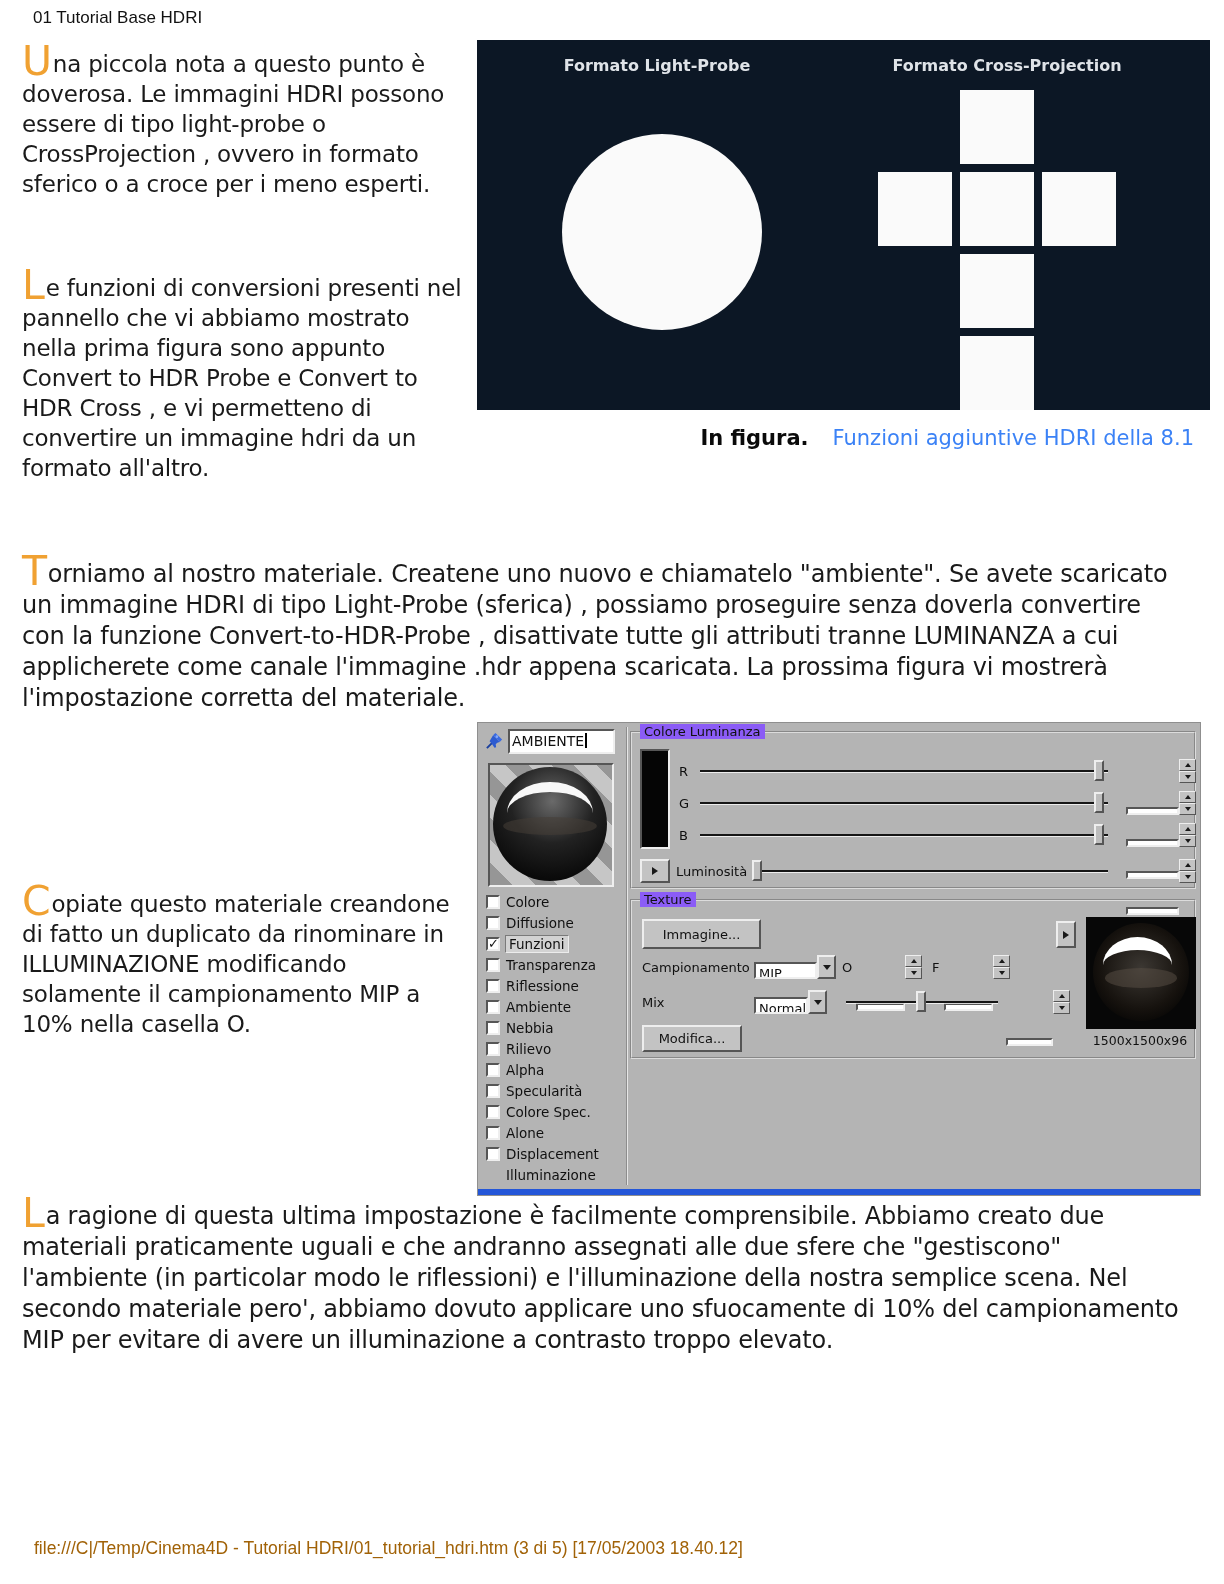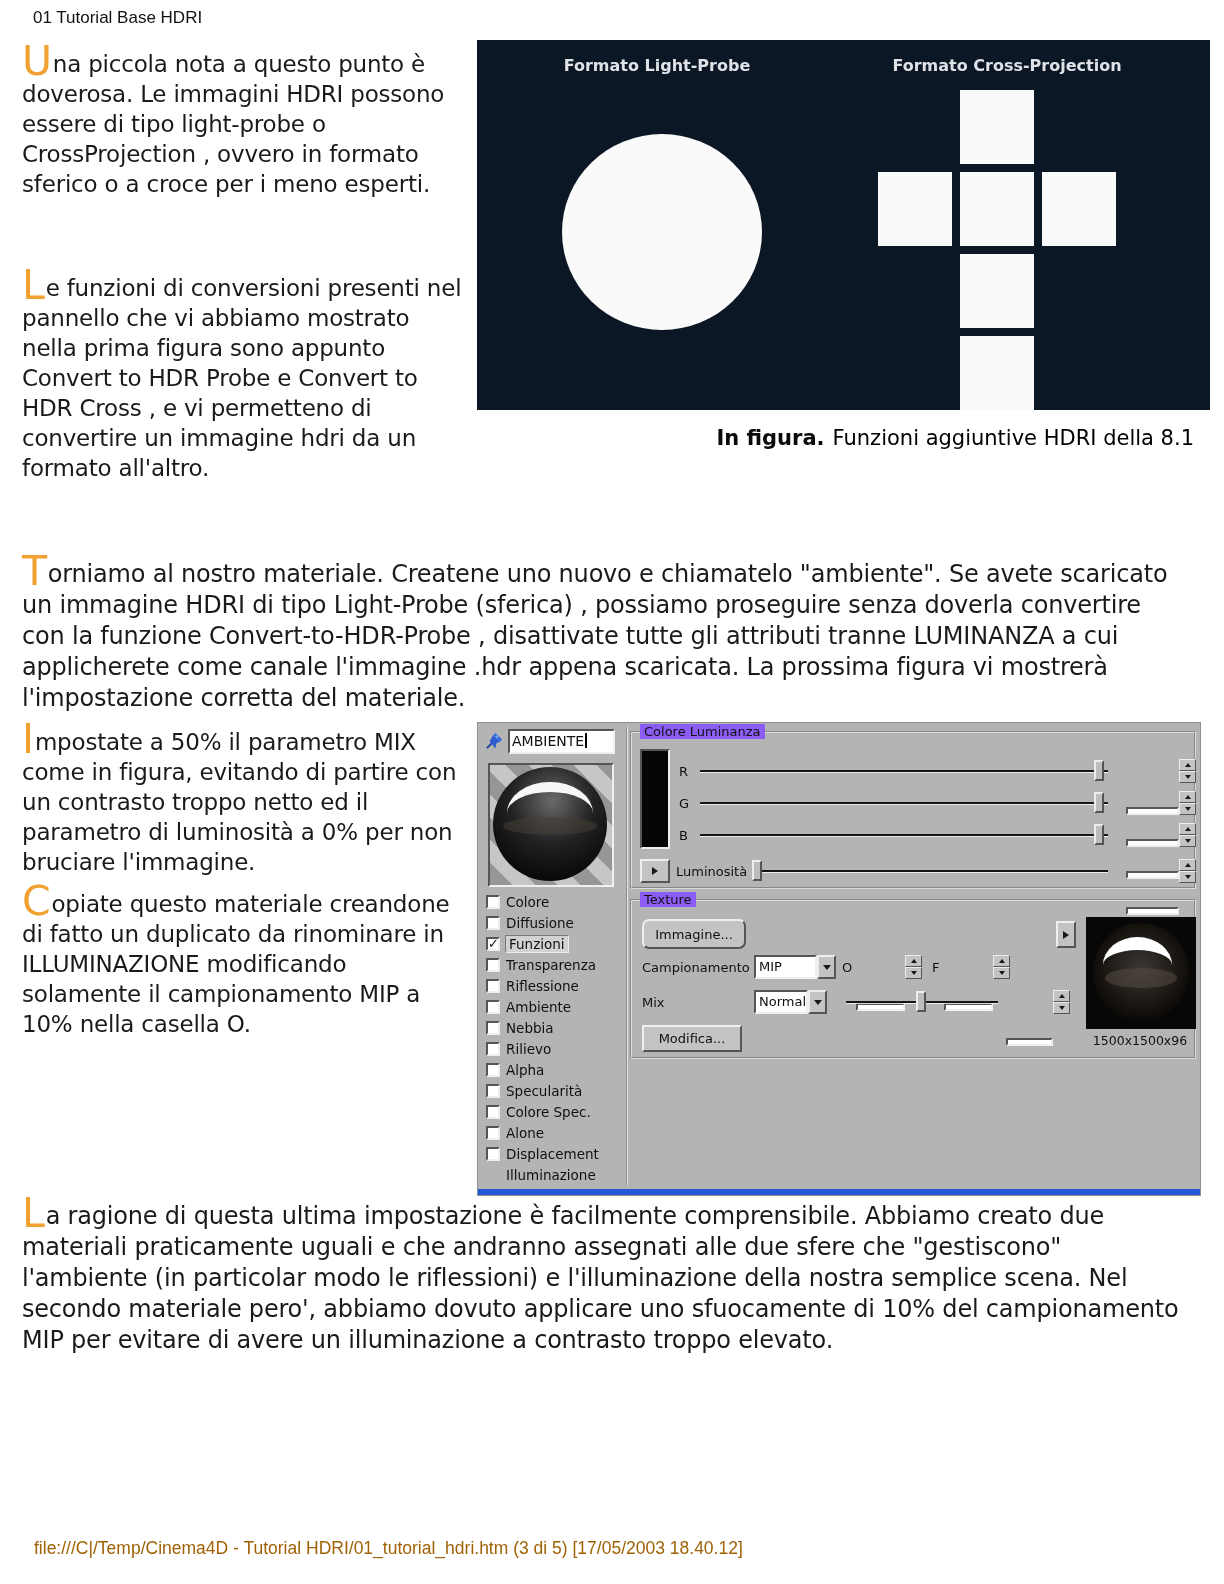--- a/index.html
+++ b/index.html
@@ -14,21 +14,21 @@
   .para.wide{font-size:24px;line-height:31px;}
   .cap{font-size:41px;line-height:28px;color:#F0A132;position:relative;top:3px;padding-right:1px;}
 
   
   .figure{position:absolute;left:477px;top:40px;width:733px;height:370px;background:#0C1725;}
   .fig-label{position:absolute;top:16px;font-size:16px;font-weight:bold;color:#dfe3e8;text-align:center;}
   .probe-circle{position:absolute;left:85px;top:94px;width:200px;height:196px;border-radius:50%;background:#fafafa;}
   .sq{position:absolute;width:74px;height:74px;background:#fafafa;}
   .caption{position:absolute;left:477px;top:426px;width:717px;text-align:right;font-size:21px;}
   .caption b{color:#0a0a0a;}
-  .caption .rest{color:#000000;margin-left:8px;}
+  .caption .rest{color:#3b82f6;margin-left:24px;}
 
   
   .panel{position:absolute;left:477px;top:722px;width:722px;height:472px;background:#b4b4b4;
          border:1px solid #8f8f8f;font-size:13px;color:#101010;}
   .panel *{box-sizing:border-box;}
   .blue-rule{position:absolute;left:0;right:0;bottom:0;height:6px;background:#2356d8;}
   .vdiv{position:absolute;left:148px;top:4px;bottom:10px;width:1px;background:#8d8d8d;
         box-shadow:1px 0 0 #e6e6e6;}
 
   .pin{position:absolute;left:7px;top:8px;width:19px;height:19px;}
@@ -86,21 +86,21 @@
       border-bottom:2px solid #efefef;border-right:2px solid #efefef;
       font-size:13px;padding:2px 3px;white-space:nowrap;overflow:hidden;margin-top:48px;}
   .spin{width:17px;display:flex;flex-direction:column;}
   .spin-btn{flex:1;background:#c3c3c3;border-top:1px solid #eee;border-left:1px solid #eee;
       border-bottom:1px solid #555;border-right:1px solid #555;
       display:flex;align-items:center;justify-content:center;}
 
   .dd{position:absolute;display:flex;height:24px;}
   .dd-text{flex:1;background:#fff;border-top:2px solid #565656;border-left:2px solid #565656;
       border-bottom:2px solid #efefef;border-right:2px solid #efefef;
-      font-size:13px;padding:2px 3px;white-space:nowrap;overflow:hidden;}
+      font-size:13px;padding:2px 3px;white-space:nowrap;overflow:hidden;margin-top:7px;}
   .dd-btn{width:19px;background:#c3c3c3;border-top:2px solid #eee;border-left:2px solid #eee;
       border-bottom:2px solid #555;border-right:2px solid #555;
       display:flex;align-items:center;justify-content:center;}
 
   .tri{display:block;width:0;height:0;}
   .tri.up{border-left:3px solid transparent;border-right:3px solid transparent;border-bottom:4px solid #1a1a1a;}
   .tri.down{border-left:3px solid transparent;border-right:3px solid transparent;border-top:4px solid #1a1a1a;}
   .tri.right{border-top:4px solid transparent;border-bottom:4px solid transparent;border-left:6px solid #1a1a1a;}
   .tri.ddown{border-left:4px solid transparent;border-right:4px solid transparent;border-top:5px solid #1a1a1a;}
 
@@ -133,21 +133,20 @@
     <div class="sq" style="left:483px;top:132px;"></div>
     <div class="sq" style="left:565px;top:132px;"></div>
     <div class="sq" style="left:483px;top:214px;"></div>
     <div class="sq" style="left:483px;top:296px;"></div>
   </div>
 
   <div class="caption"><b>In figura.</b><span class="rest">Funzioni aggiuntive HDRI della 8.1</span></div>
 
   <p class="para wide" style="left:22px;top:554px;width:1150px;"><span class="cap">T</span><span>orniamo al nostro materiale. Createne uno nuovo e chiamatelo "ambiente". Se avete scaricato un immagine HDRI di tipo Light-Probe (sferica) , possiamo proseguire senza doverla convertire con la funzione Convert-to-HDR-Probe , disattivate tutte gli attributi tranne LUMINANZA a cui applicherete come canale l'immagine .hdr appena scaricata. La prossima figura vi mostrerà l'impostazione corretta del materiale.</span></p>
 
-  <p class="para" style="left:22px;top:722px;width:446px;"><span class="cap">I</span><span>mpostate a 50% il parametro MIX come in figura, evitando di partire con un contrasto troppo netto ed il parametro di luminosità a 0% per non bruciare l'immagine.</span></p>
 
   <p class="para" style="left:22px;top:884px;width:446px;"><span class="cap">C</span><span>opiate questo materiale creandone di fatto un duplicato da rinominare in ILLUMINAZIONE modificando solamente il campionamento MIP a 10% nella casella O.</span></p>
 
   <div class="panel">
 
     <div class="pin">
       <svg viewBox="0 0 20 20" width="19" height="19">
         <path d="M2 18l5.5-5.5" stroke="#1a3f9e" stroke-width="2" fill="none"></path>
         <path d="M8.5 4.5l7 7-2.6.8-1.6 1.6.4 3.2-1.7.5-3.2-4.8-2-2L8.5 4.5z" fill="#2d5bd0"></path>
         <path d="M8.5 4.5L11 2l7 7-2.5 2.5z" fill="#3a6ae0"></path>
@@ -293,21 +292,21 @@
             <span class="spin-btn">
               <i class="tri down"></i>
             </span>
           </span>
       </div>
     </div>
 
     <div class="group tex-group">
       <span class="group-title">Texture</span>
 
-      <div class="btn3d" style="position:absolute;left:10px;top:18px;width:104px;height:30px;border-radius:7px;">Immagine...</div>
+      <div class="btn3d" style="position:absolute;left:10px;top:18px;width:119px;height:30px;">Immagine...</div>
       <div class="btn3d" style="position:absolute;left:424px;top:20px;width:20px;height:27px;">
           <i class="tri right"></i>
         </div>
 
       <div class="thumb">
           <div class="thumb-sphere"></div>
         </div>
       <div class="thumb-label">1500x1500x96</div>
 
       <span class="srow-label" style="left:10px;top:59px;">Campionamento</span>

